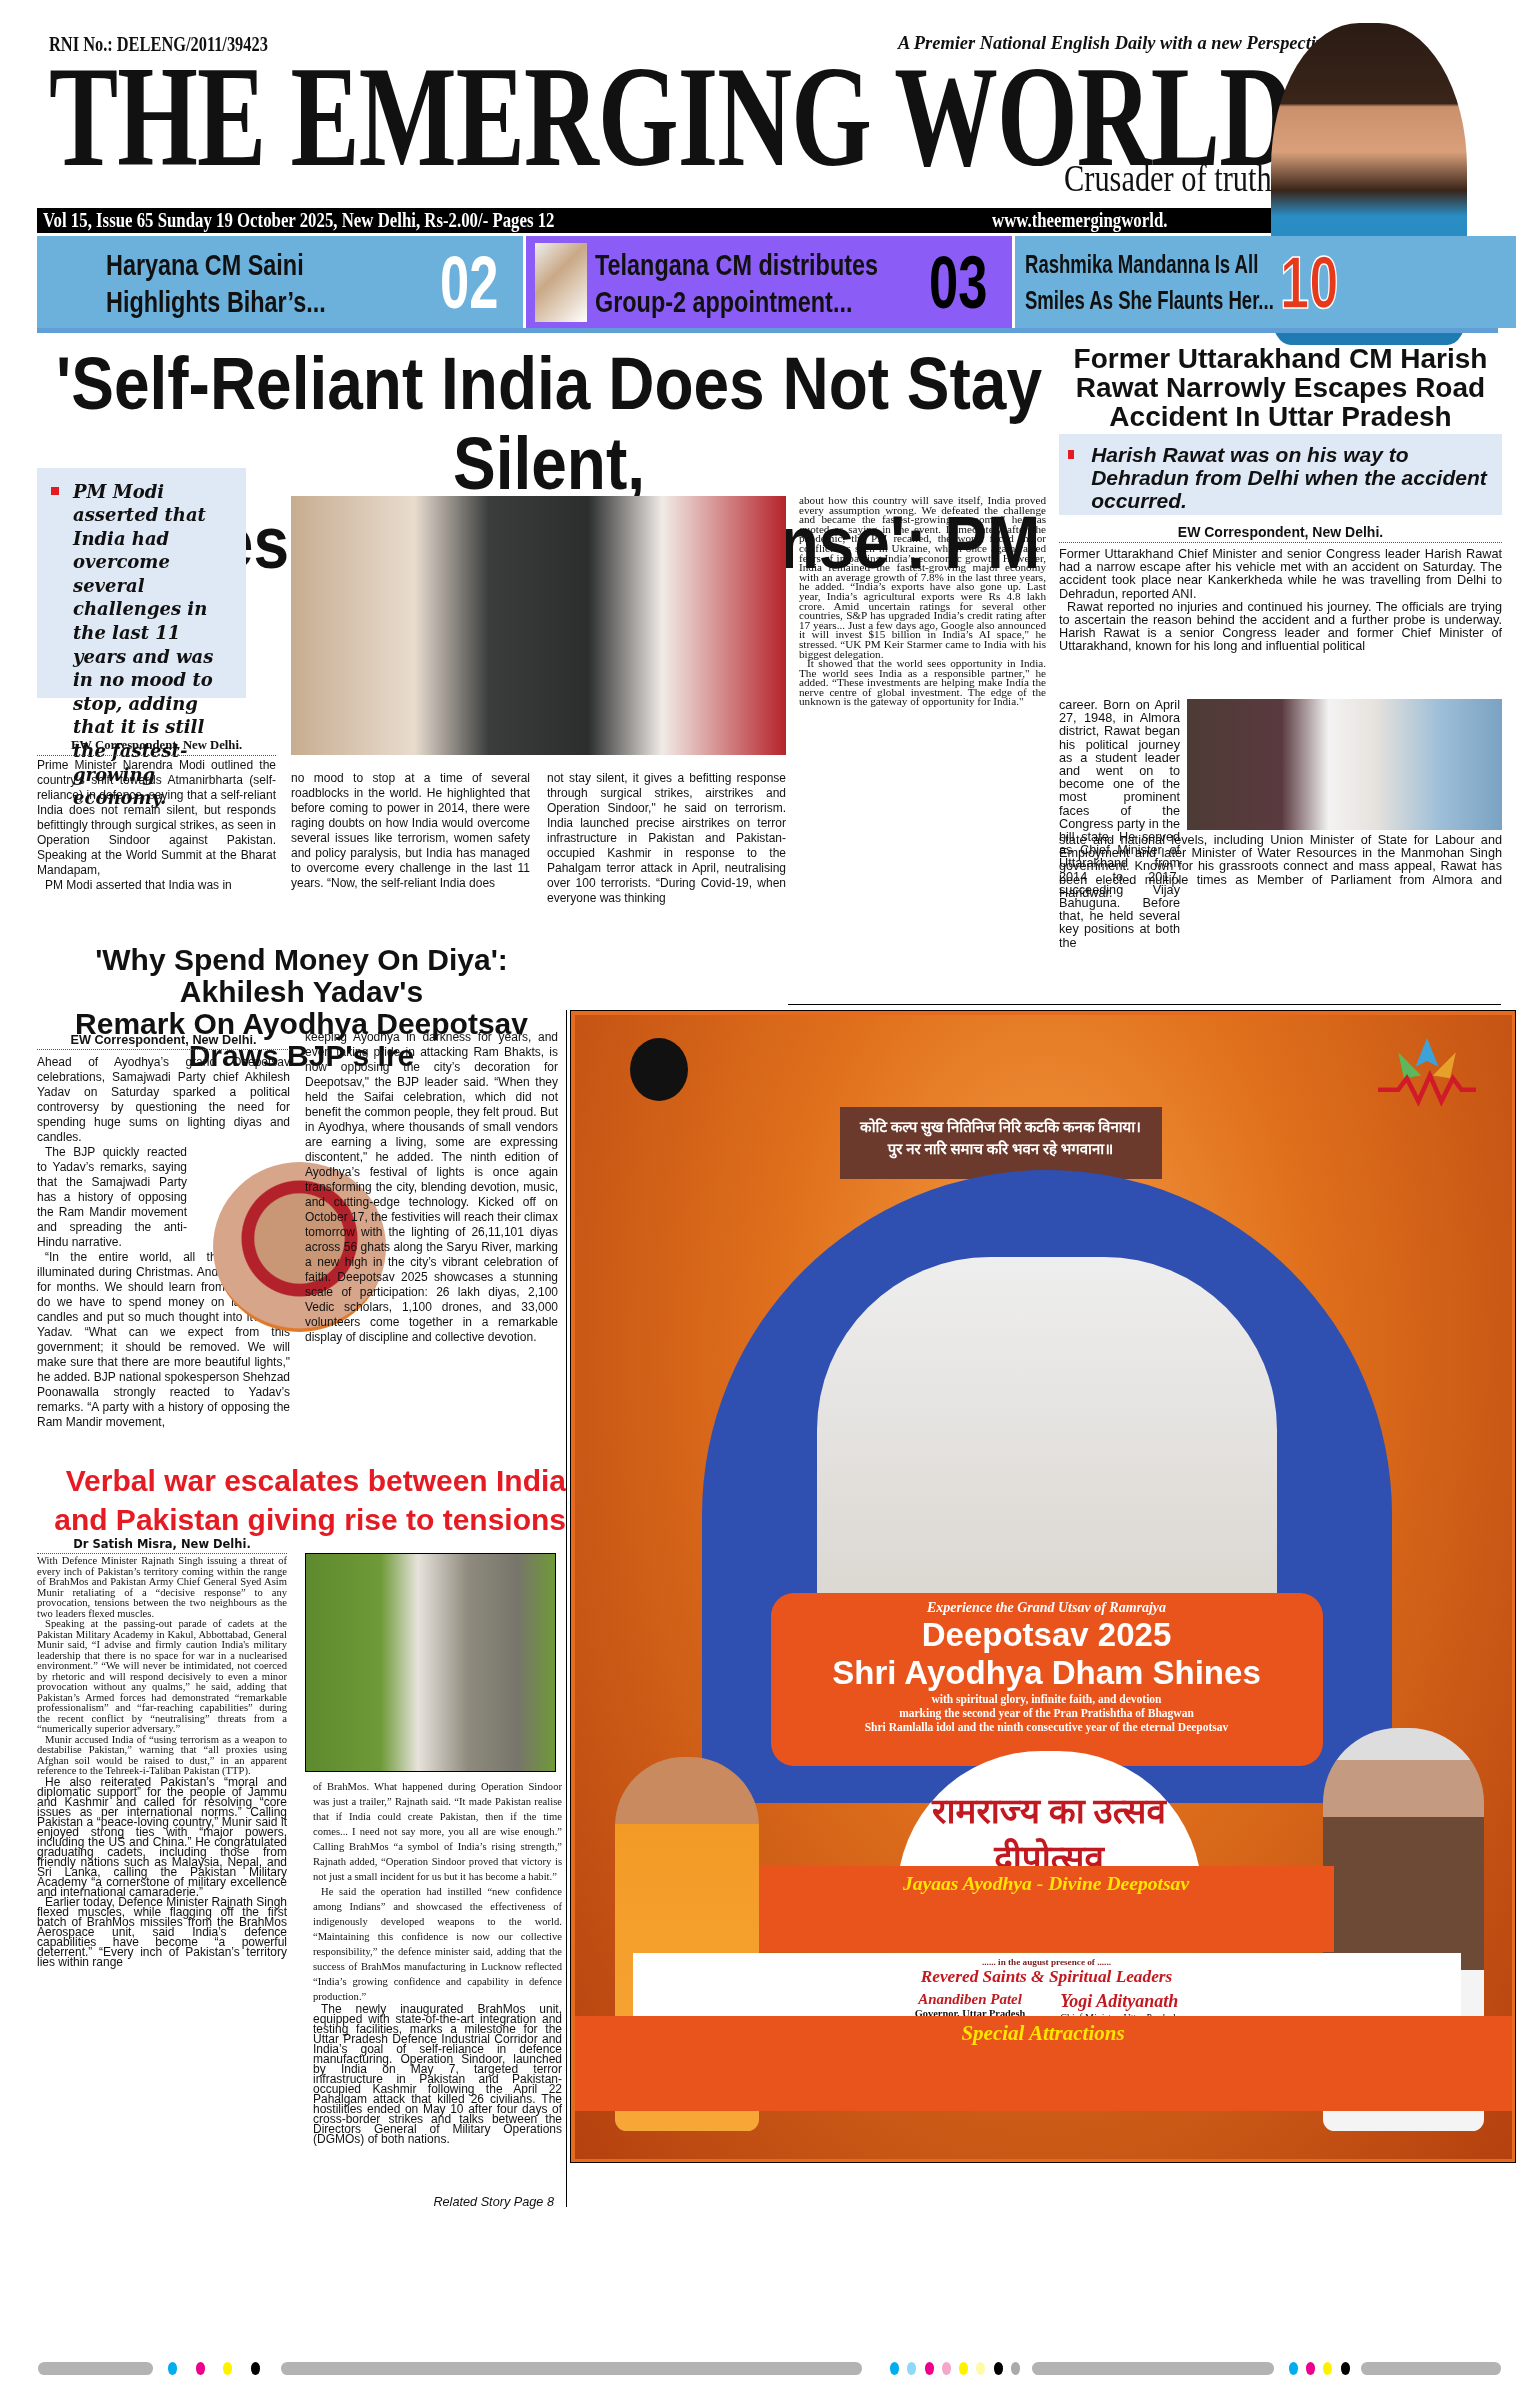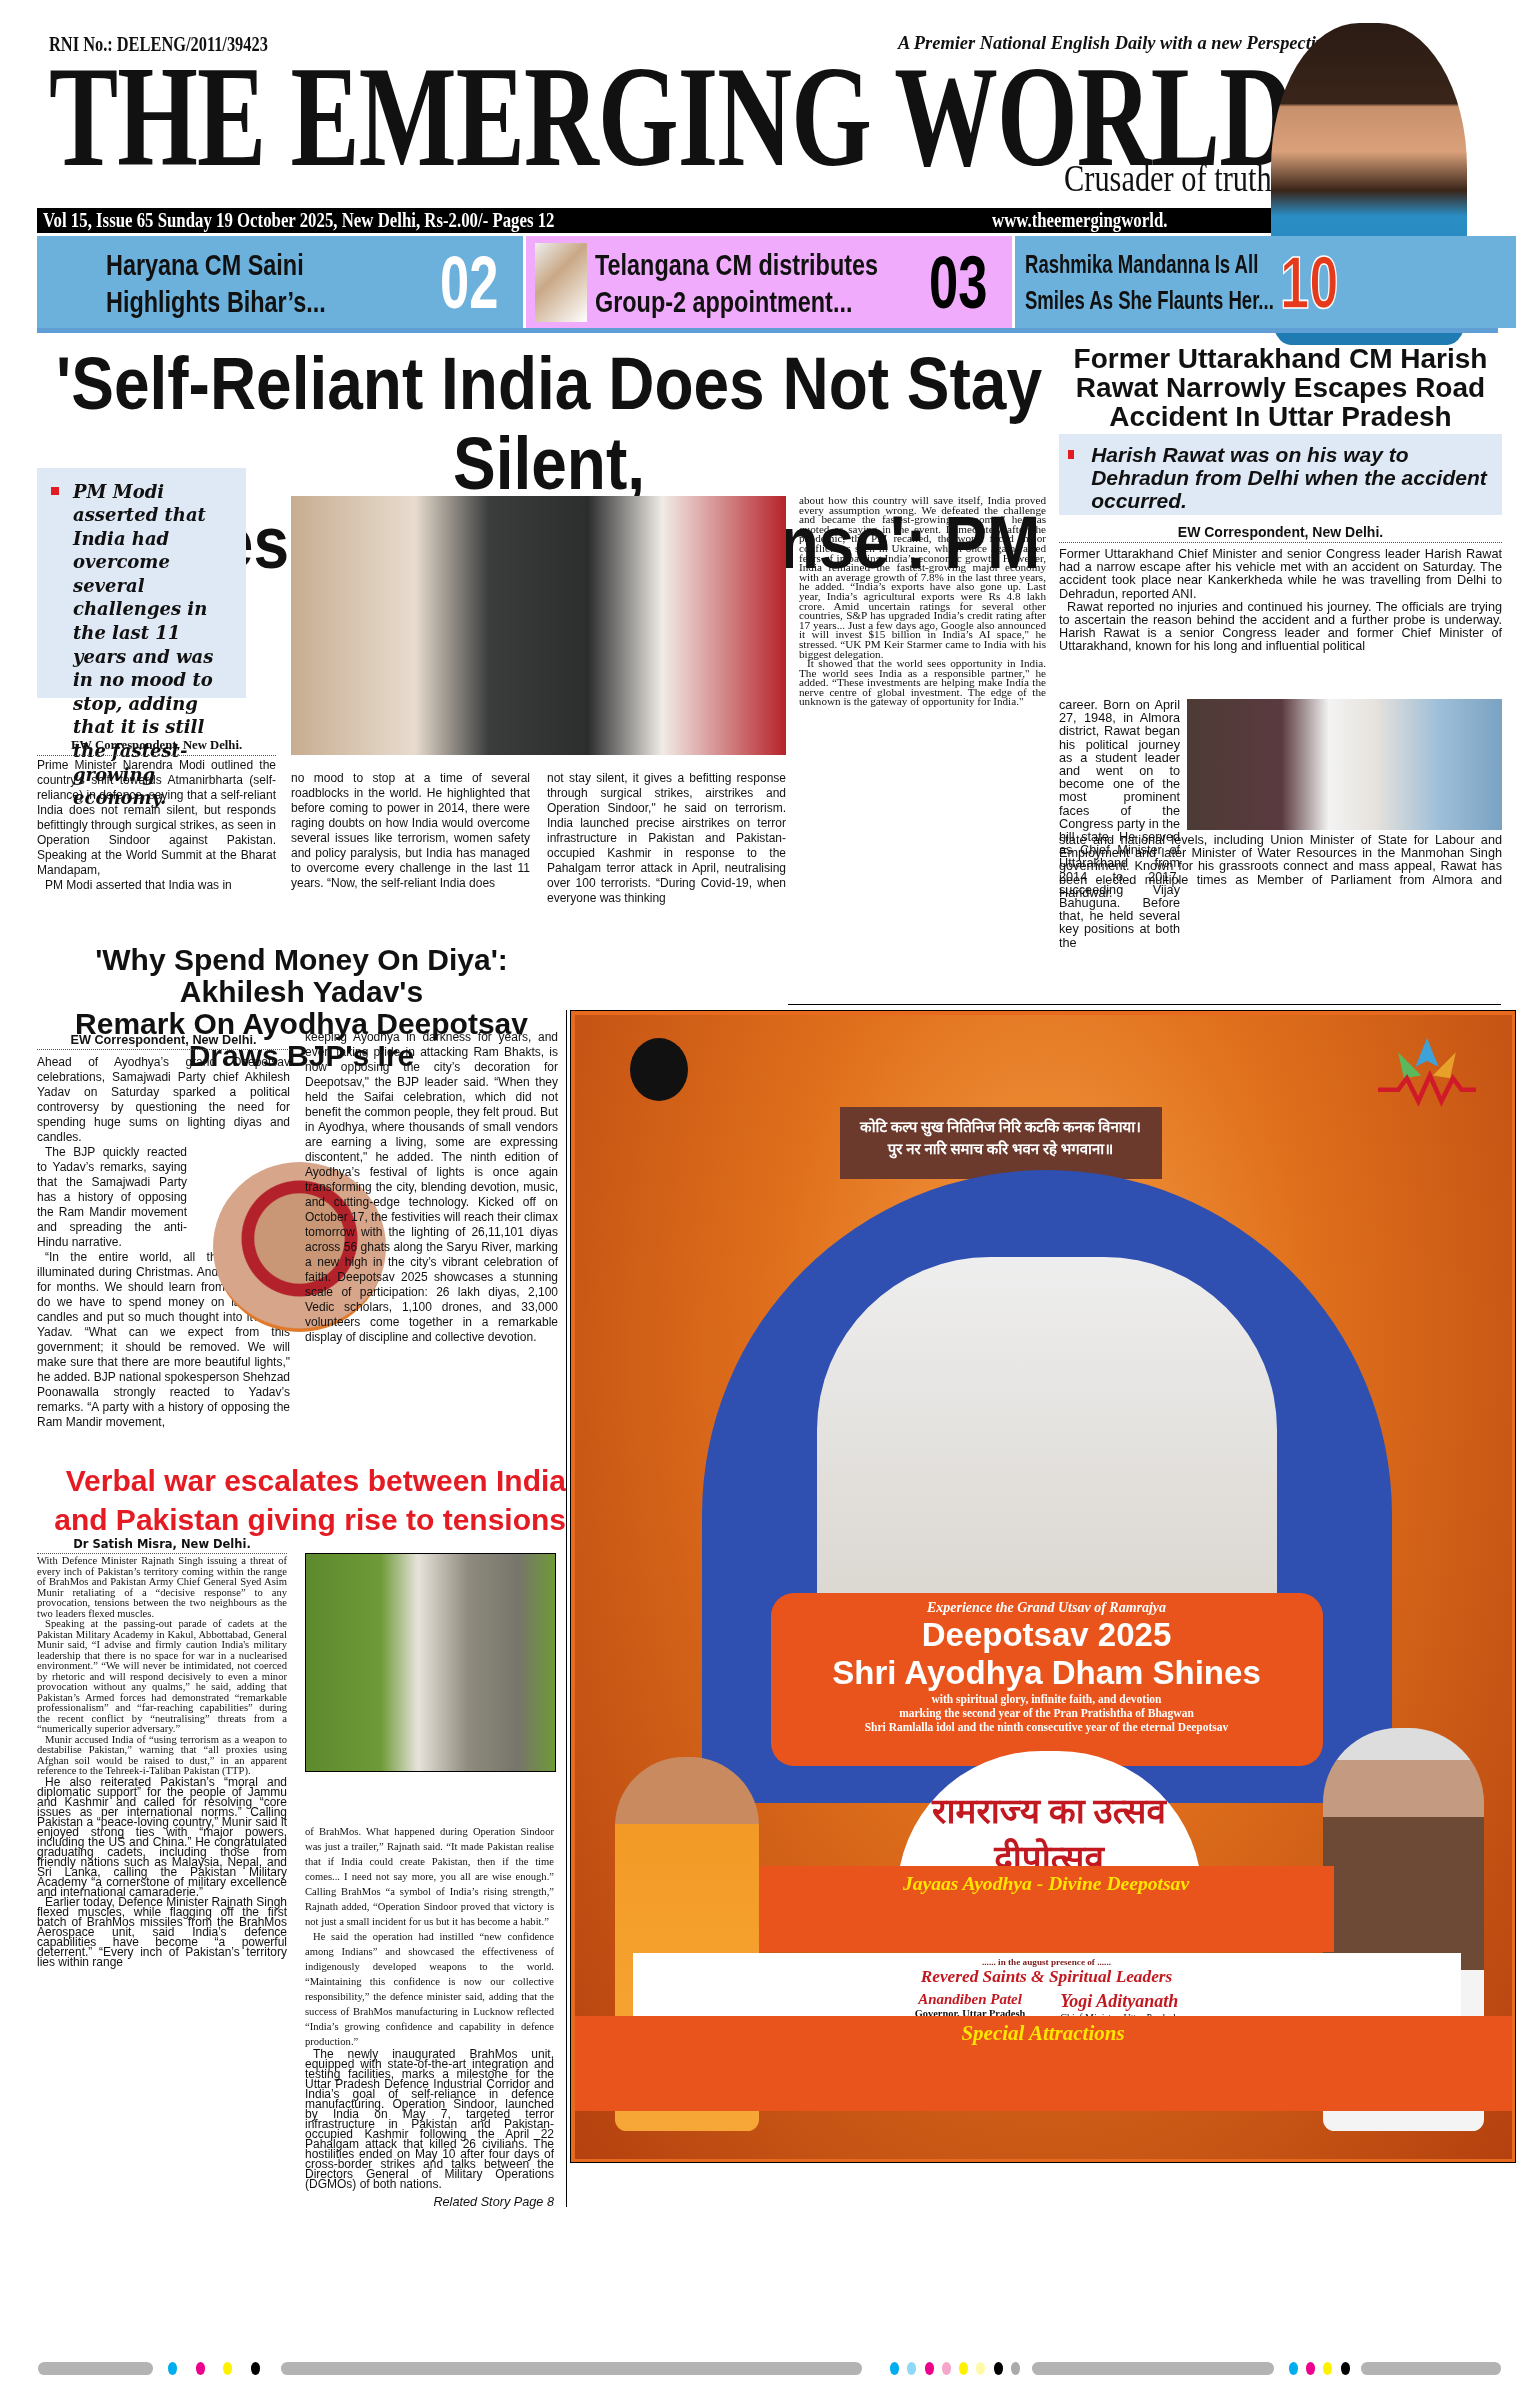--- a/index.html
+++ b/index.html
@@ -12,21 +12,21 @@
   .title{left:49px;top:51px;width:1283px;height:132px;font-size:144px;font-weight:bold;line-height:132px;white-space:nowrap;transform:scaleX(0.72);transform-origin:left top;letter-spacing:-1.2px;}
   .crusader{left:1064px;top:156px;font-size:38px;transform:scaleX(0.8);transform-origin:left;}
   .infobar{left:37px;top:208px;width:1248px;height:25px;background:#000;color:#fff;}
   .infobar .left{position:absolute;left:5.8px;top:0;font-size:21px;font-weight:bold;line-height:25px;transform:scaleX(0.8);transform-origin:left;white-space:nowrap;}
   .infobar .right{position:absolute;left:955px;top:0;font-size:21px;font-weight:bold;line-height:25px;transform:scaleX(0.8);transform-origin:left;}
   .celeb{left:1271px;top:23px;width:196px;height:322px;border-radius:45% 45% 10% 10%;background:linear-gradient(180deg,#2a1b14 0%,#3a2519 25%,#c9906d 26%,#d9a07a 40%,#3a2519 52%,#2a8ec5 60%,#1e7ab0 100%);}
   
   .teasers{left:37px;top:236px;width:1479px;height:98px;}
   .teaser{position:absolute;top:0;height:92px;}
   .t1{left:0;width:486px;background:#6cb0dc;}
-  .t2{left:489px;width:486px;background:#f0abfc;}
+  .t2{left:489px;width:486px;background:#8b5cf6;}
   .t3{left:978px;width:501px;background:#6cb0dc;}
   .t-under{position:absolute;left:0;top:92px;width:1461px;height:4.6px;background:#5f9fd6;}
   .thumb{position:absolute;left:8.6px;top:7px;width:52px;height:79px;background:linear-gradient(135deg,#8a5a48,#d6b39a 50,#4d2b1e);}
   .thumb2{background:linear-gradient(135deg,#eee,#c9a886 40%,#fff);}
   .t-text{position:absolute;left:69px;top:10.4px;font-size:30px;font-weight:bold;line-height:37px;transform:scaleX(0.78);transform-origin:left top;white-space:nowrap;}
   .t3 .t-text{left:10.4px;font-size:26.5px;line-height:36px;transform:scaleX(0.7);}
   .t-num{position:absolute;font-size:75px;font-weight:bold;line-height:81px;top:5.8px;transform:scaleX(0.7);transform-origin:left top;font-family:"Liberation Sans",sans-serif;}
   .t1 .t-num{left:403px;color:#fff;}
   .t2 .t-num{left:403px;color:#000;}
   .t3 .t-num{left:265px;color:#e53a1c;-webkit-text-stroke:1.7px #fff;}
@@ -171,21 +171,21 @@
 </div>
 <div class="abs byline" style="left:37px;top:1537px;width:250px;font-family:'DejaVu Sans',sans-serif;font-size:11.5px;">Dr Satish Misra, New Delhi.</div>
 <div class="abs body" style="left:37px;top:1556px;width:250px;font-size:10.6px;line-height:10.5px;">
   <p>With Defence Minister Rajnath Singh issuing a threat of  every inch of Pakistan’s territory coming within the range of BrahMos and Pakistan Army Chief General Syed Asim Munir retaliating of a “decisive response” to any provocation, tensions between the two neighbours as the two leaders flexed muscles.</p>
   <p>Speaking at the passing-out parade of cadets at the Pakistan Military Academy in Kakul, Abbottabad, General Munir said, “I advise and firmly caution India's military leadership that there is no space for war in a nuclearised environment.” “We will never be intimidated, not coerced by rhetoric and will respond decisively to even a minor provocation without any qualms,” he said, adding that Pakistan’s Armed forces had demonstrated “remarkable professionalism” and “far-reaching capabilities” during the recent conflict by “neutralising” threats from a “numerically superior adversary.”</p>
   <p>Munir accused India of “using terrorism as a weapon to destabilise Pakistan,” warning that “all proxies using Afghan soil would be raised to dust,” in an apparent reference to the Tehreek-i-Taliban Pakistan (TTP).</p>
   <p class="cond" style="font-size:12px;line-height:10px;">He also reiterated Pakistan’s “moral and diplomatic support” for the people of Jammu and Kashmir and called for resolving “core issues as per international norms.” Calling Pakistan a “peace-loving country,” Munir said it enjoyed strong ties with “major powers, including the US and China.” He congratulated graduating cadets, including those from friendly nations such as Malaysia, Nepal, and Sri Lanka, calling the Pakistan Military Academy “a cornerstone of military excellence and international camaraderie.”</p>
   <p class="cond" style="font-size:12px;line-height:10px;">Earlier today, Defence Minister Rajnath Singh flexed muscles, while flagging off the first batch of BrahMos missiles from the BrahMos Aerospace unit, said India’s defence capabilities have become “a powerful deterrent.” “Every inch of Pakistan’s territory lies within range</p>
 </div>
 <div class="abs photo" style="left:305px;top:1553px;width:249px;height:217px;border:0.6px solid #000;background:linear-gradient(90deg,#5d8a2e 0%,#6f9a38 30%,#e7e3dc 45%,#8f8b7e 65%,#77756b 85%,#6f9a38 100%);"></div>
-<div class="abs body" style="left:305px;top:1779px;width:249px;font-size:10.6px;line-height:15px;margin-top:45px;">
+<div class="abs body" style="left:313px;top:1779px;width:249px;font-size:10.6px;line-height:15px;">
   <p>of BrahMos. What happened during Operation Sindoor was just a trailer,” Rajnath said. “It made Pakistan realise that if India could create Pakistan, then if the time comes... I need not say more, you all are wise enough.” Calling BrahMos “a symbol of India’s rising strength,” Rajnath added, “Operation Sindoor proved that victory is not just a small incident for us but it has become a habit.”</p>
   <p>He said the operation had instilled “new confidence among Indians” and showcased the effectiveness of indigenously developed weapons to the world. “Maintaining this confidence is now our collective responsibility,” the defence minister said, adding that the success of BrahMos manufacturing in Lucknow reflected “India’s growing confidence and capability in defence production.”</p>
   <p class="cond" style="font-size:12px;line-height:10px;">The newly inaugurated BrahMos unit, equipped with state-of-the-art integration and testing facilities, marks a milestone for the Uttar Pradesh Defence Industrial Corridor and India’s goal of self-reliance in defence manufacturing. Operation Sindoor, launched by India on May 7, targeted terror infrastructure in Pakistan and Pakistan-occupied Kashmir following the April 22 Pahalgam attack that killed 26 civilians. The hostilities ended on May 10 after four days of cross-border strikes and talks between the Directors General of Military Operations (DGMOs) of both nations.</p>
 </div>
 <div class="abs cond" style="left:403px;top:2195px;width:151px;text-align:right;font-style:italic;font-size:12.7px;">Related Story Page 8</div>
 <div class="abs rule" style="left:566px;top:1010px;width:1.2px;height:1197px;"></div>
 
 <div class="abs ad">
   <div class="ad-inner">
     <div class="ad-logo-left"></div>

